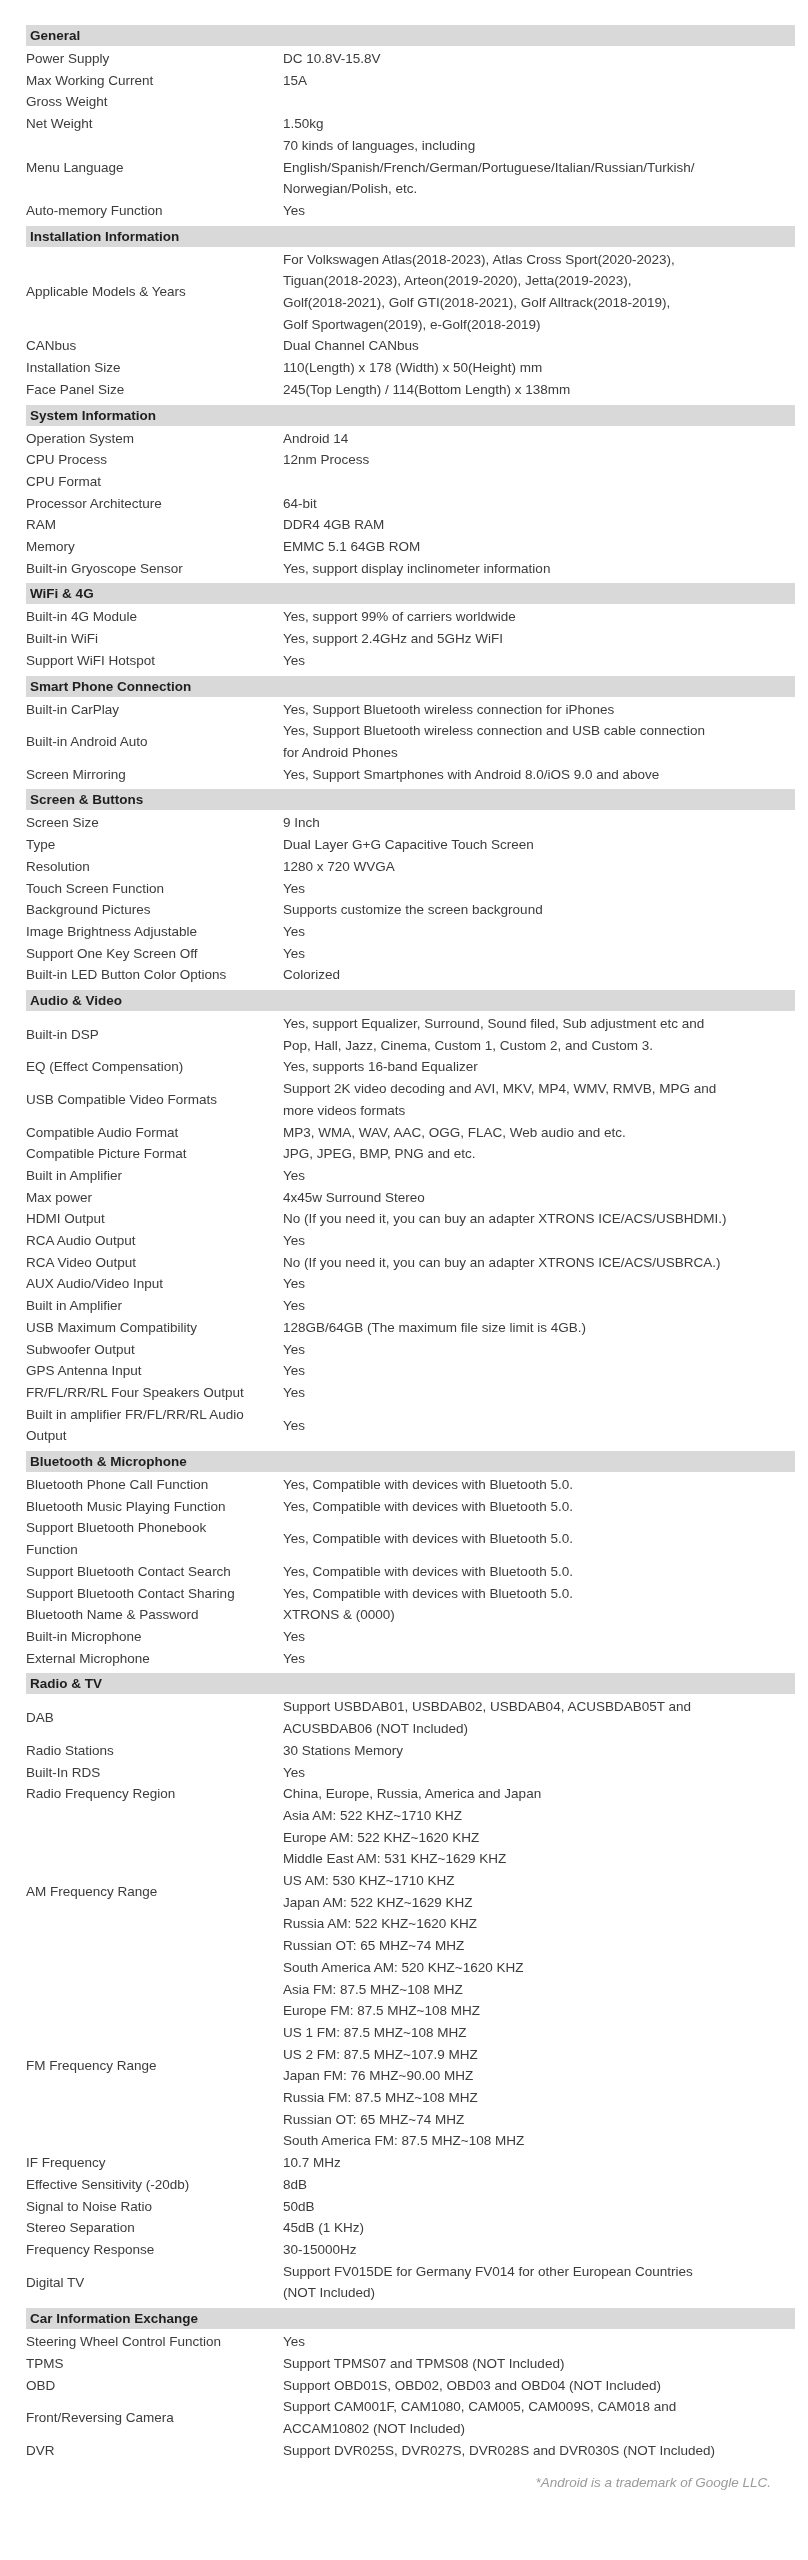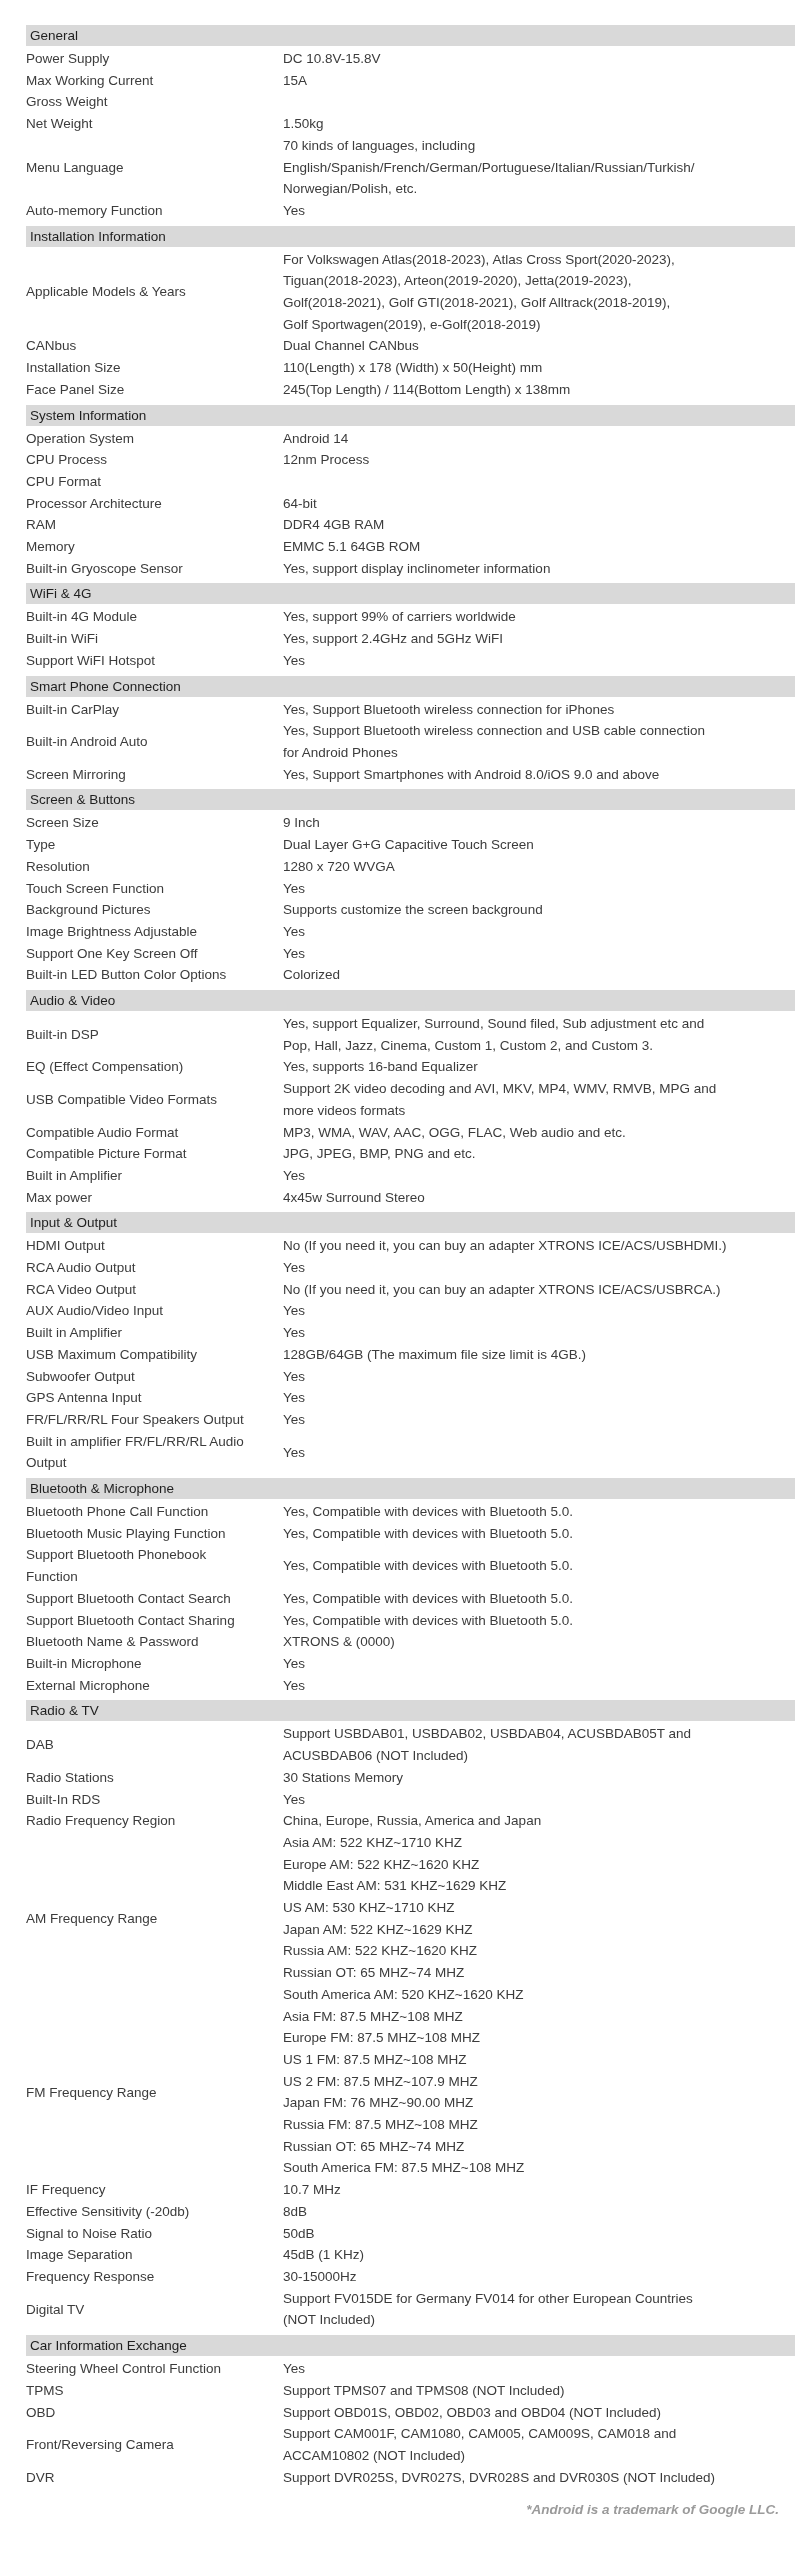--- a/index.html
+++ b/index.html
@@ -17,21 +17,21 @@
     -webkit-font-smoothing:antialiased;
   }
   .page{
     box-sizing:border-box;
     width:808px;
     padding:21px 13px 0 26px;
   }
   .section-header{
     background:var(--header-bg);
     color:var(--header-text);
-    font-weight:normal;
+    font-weight:bold;
     font-size:13.5px;
     line-height:21px;
     padding-left:4px;
     margin:4px 0 2px 0;
   }
   .spec-row{
     display:flex;
     align-items:center;
   }
   .label-cell{
@@ -48,22 +48,21 @@
     font-size:13.5px;
     line-height:21.7px;
     min-width:0;
   }
   .value-line{display:block;}
   .footer-note{
     text-align:right;
     font-style:italic;
     font-size:13.5px;
     color:var(--footer-text);
-    margin:14px 16px 0 0;
-    font-weight:bold;
+    margin:14px 24px 0 0;
   }
 </style>
 </head>
 <body>
 
 <div class="page">
   <div id="spec-table">
       <div class="section-header">General</div>
       <div class="spec-row">
         <div class="label-cell">Power Supply</div>
@@ -294,21 +293,20 @@
         <div class="value-cell">
           <span class="value-line">Yes</span>
         </div>
       </div>
       <div class="spec-row">
         <div class="label-cell">Max power</div>
         <div class="value-cell">
           <span class="value-line">4x45w Surround Stereo</span>
         </div>
       </div>
-      <div class="section-header">Input &amp; Output</div>
       <div class="spec-row">
         <div class="label-cell">HDMI Output</div>
         <div class="value-cell">
           <span class="value-line">No (If you need it, you can buy an adapter XTRONS ICE/ACS/USBHDMI.)</span>
         </div>
       </div>
       <div class="spec-row">
         <div class="label-cell">RCA Audio Output</div>
         <div class="value-cell">
           <span class="value-line">Yes</span>
@@ -477,21 +475,21 @@
           <span class="value-line">8dB</span>
         </div>
       </div>
       <div class="spec-row">
         <div class="label-cell">Signal to Noise Ratio</div>
         <div class="value-cell">
           <span class="value-line">50dB</span>
         </div>
       </div>
       <div class="spec-row">
-        <div class="label-cell">Image Separation</div>
+        <div class="label-cell">Stereo Separation</div>
         <div class="value-cell">
           <span class="value-line">45dB (1 KHz)</span>
         </div>
       </div>
       <div class="spec-row">
         <div class="label-cell">Frequency Response</div>
         <div class="value-cell">
           <span class="value-line">30-15000Hz</span>
         </div>
       </div>

